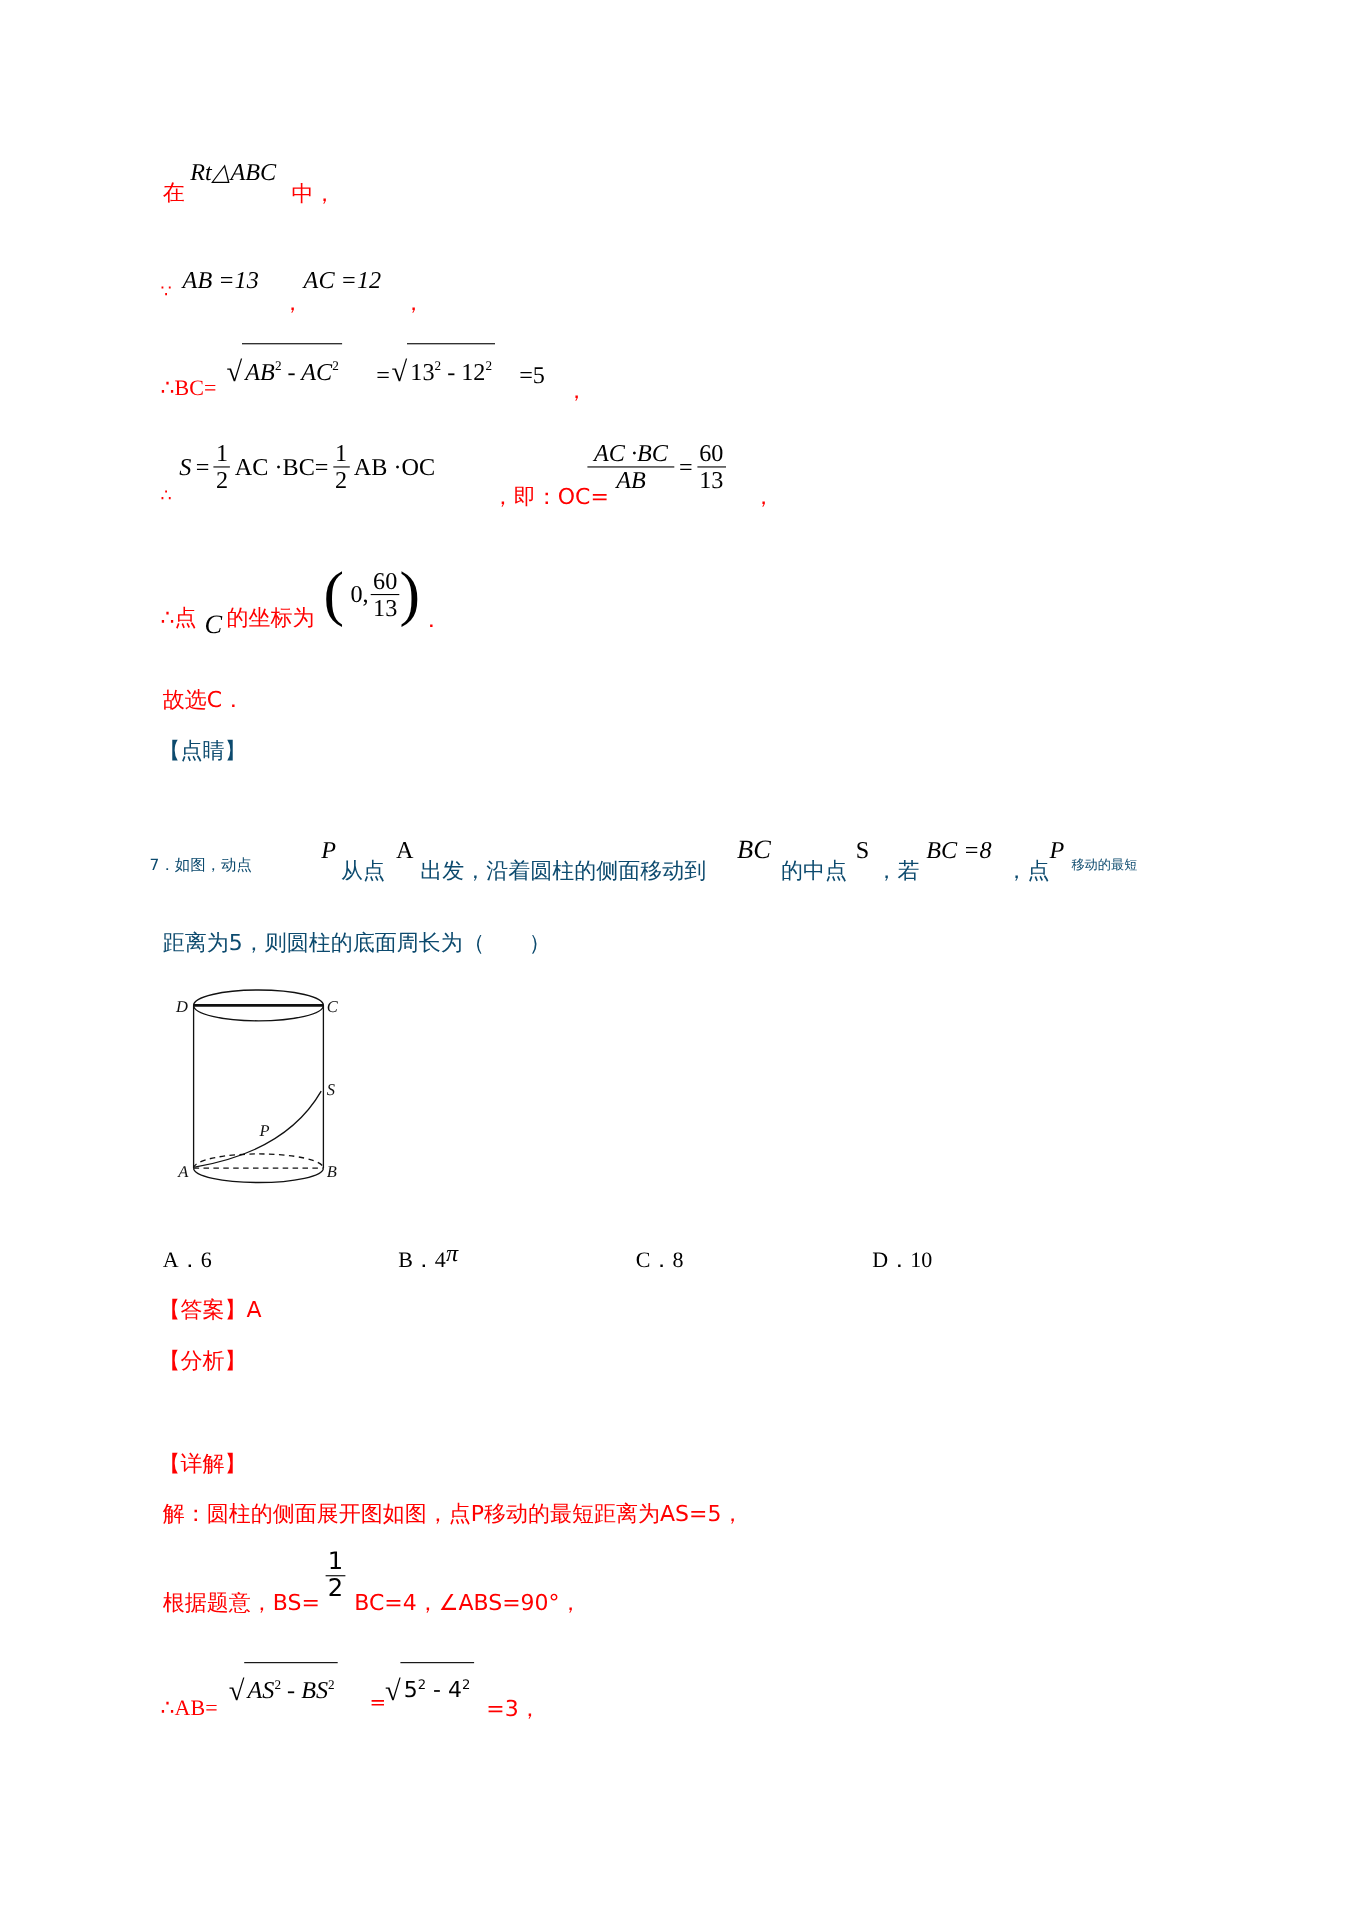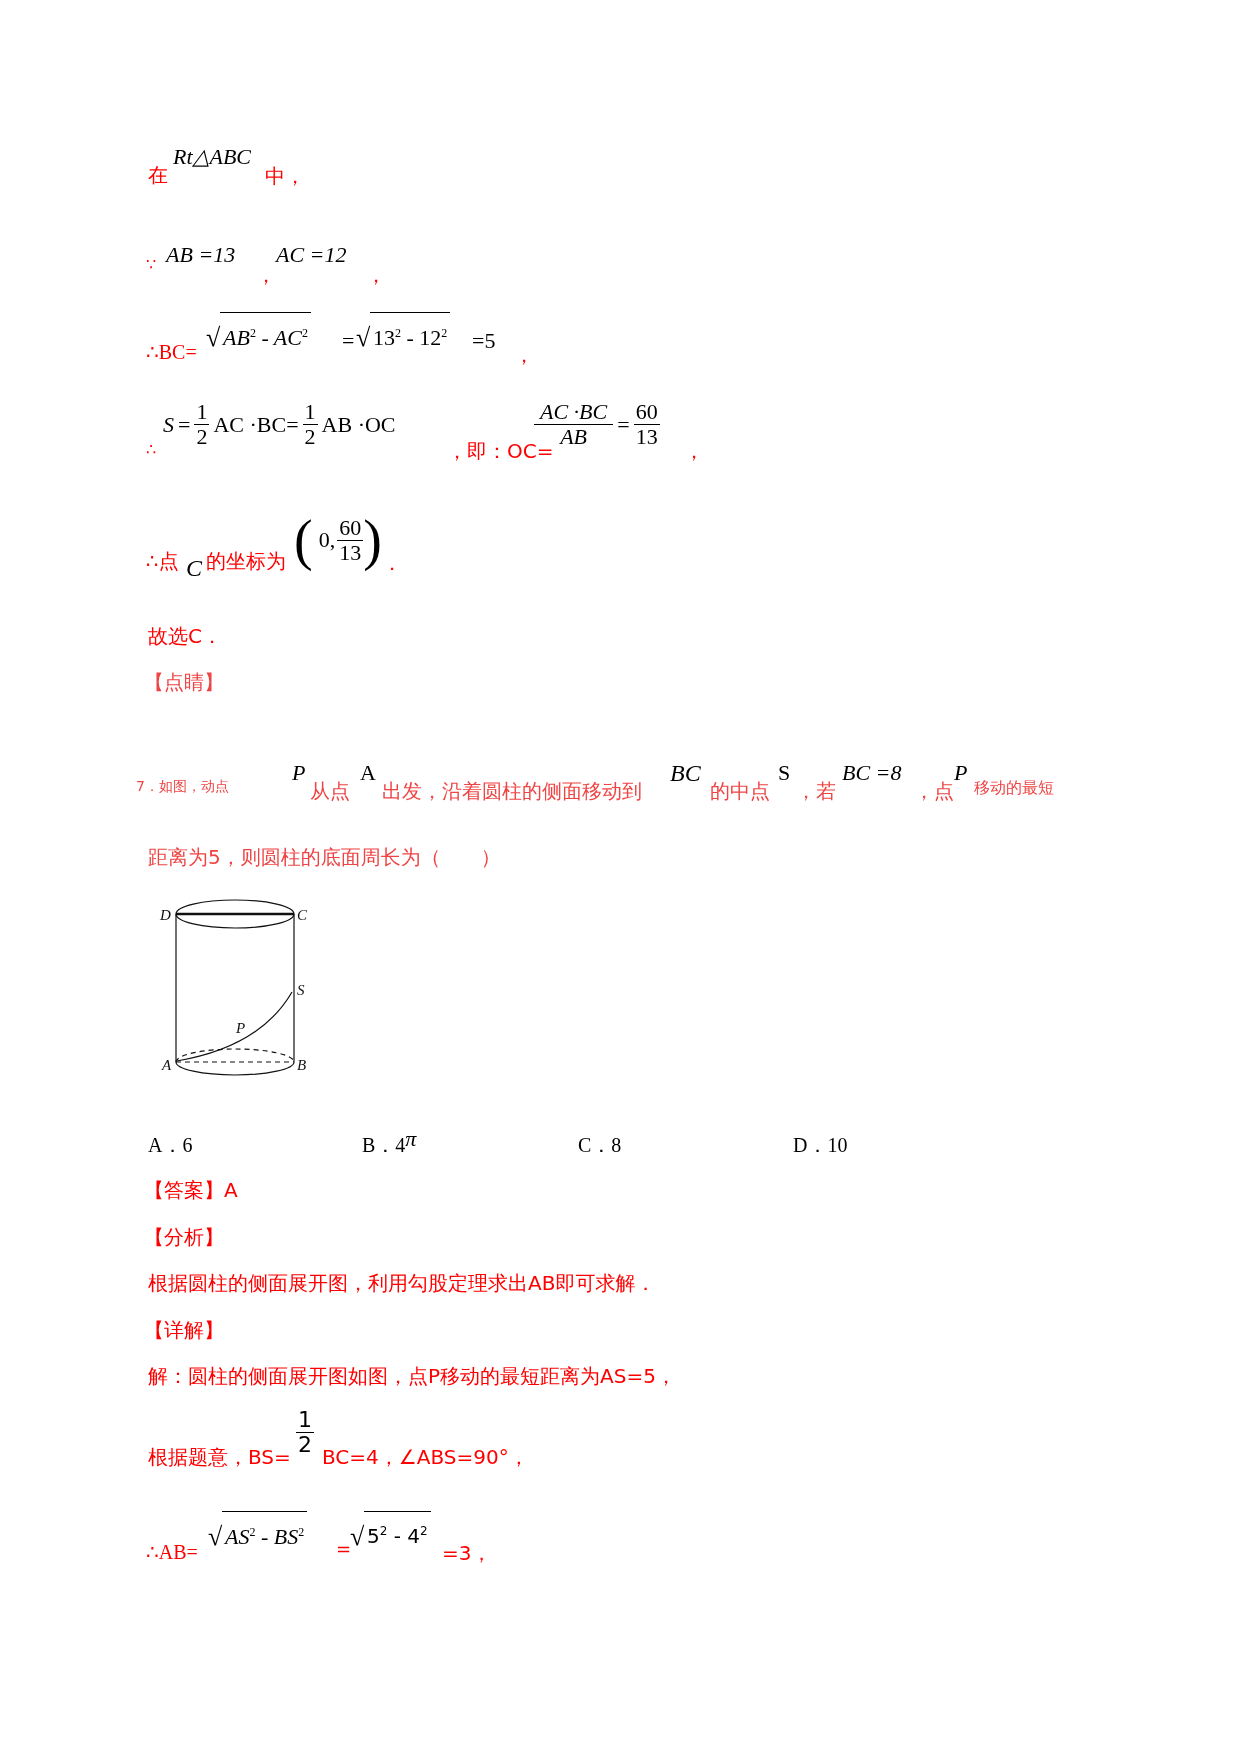--- a/index.html
+++ b/index.html
@@ -1,21 +1,21 @@
 <!DOCTYPE html>
 <html><head>
 <meta charset="utf-8">
 <style>
   html, body { margin: 0; padding: 0; background: #ffffff; }
   body { width: 1240px; height: 1754px; position: relative; overflow: hidden;
          font-family: "DejaVu Sans", sans-serif; color: #000; }
   .page { position: absolute; left: 0; top: 0; width: 1240px; height: 1754px; }
   .line { position: absolute; left: 148px; font-size: 20px; line-height: 24px; white-space: nowrap; }
   .red { color: #ff0000; }
-  .blk { color: #ef4444; }
+  .blk { color: #0c4a6e; }
   .serif { font-family: "Liberation Serif", serif; }
   .math { font-family: "Liberation Serif", serif; font-style: italic; font-size: 22px; color: #000; }
   .mathup { font-family: "Liberation Serif", serif; font-style: normal; font-size: 22px; color: #000; }
   .abs { position: absolute; white-space: nowrap; }
   .sup { font-size: 12px; vertical-align: super; font-style: normal; }
   .frac { display: inline-flex; flex-direction: column; align-items: center; vertical-align: middle;
           font-family: "Liberation Serif", serif; font-size: 22px; line-height: 24px; color: #000; }
   .frac .num { border-bottom: 1px solid #000; padding: 0 2px; }
   .frac .den { padding: 0 2px; }
   .sqrt { display: inline-block; position: relative; padding-left: 14px; }
@@ -104,21 +104,21 @@
   <div class="abs blk" style="left:310px; top:778px; font-size:20px;">从点</div>
   <div class="abs mathup" style="left:360px; top:760px;">A</div>
   <div class="abs blk" style="left:382px; top:778px; font-size:20px;">出发，沿着圆柱的侧面移动到</div>
   <div class="abs math" style="left:670px; top:760px; font-size:24px;">BC</div>
   <div class="abs blk" style="left:710px; top:778px; font-size:20px;">的中点</div>
   <div class="abs mathup" style="left:778px; top:760px;">S</div>
   <div class="abs blk" style="left:796px; top:778px; font-size:20px;">，若</div>
   <div class="abs math" style="left:842px; top:760px;">BC =8</div>
   <div class="abs blk" style="left:914px; top:778px; font-size:20px;">，点</div>
   <div class="abs math" style="left:954px; top:760px;">P</div>
-  <div class="abs blk" style="left:974px; top:778px; font-size:16px;">移动的最短</div>
+  <div class="abs blk" style="left:974px; top:778px; font-size:12px;">移动的最短</div>
 
   <div class="line blk" style="top:845px;">距离为5，则圆柱的底面周长为（　　）</div>
 
   <svg class="abs" style="left:150px; top:890px;" width="170" height="190" viewBox="0 0 170 190">
     <g fill="none" stroke="#111" stroke-width="1.2">
       <ellipse cx="85" cy="24" rx="59" ry="14"></ellipse>
       <line x1="26" y1="24" x2="144" y2="24" stroke-width="2.4"></line>
       <line x1="26" y1="24" x2="26" y2="172"></line>
       <line x1="144" y1="24" x2="144" y2="172"></line>
       <path d="M26 172 A59 13 0 0 0 144 172"></path>
@@ -138,21 +138,20 @@
 
   <div class="opt" style="left:148px; top:1132px;">A．6</div>
   <div class="opt" style="left:362px; top:1132px;">
     <span>B．4</span><span class="math" style="font-size:22px; position:relative; top:-6px;">π</span>
   </div>
   <div class="opt" style="left:578px; top:1132px;">C．8</div>
   <div class="opt" style="left:793px; top:1132px;">D．10</div>
 
   <div class="line red" style="top:1178px; left:144px;">【答案】A</div>
   <div class="line red" style="top:1225px; left:144px;">【分析】</div>
-  <div class="line red" style="top:1271px;">根据圆柱的侧面展开图，利用勾股定理求出AB即可求解．</div>
   <div class="line red" style="top:1318px; left:144px;">【详解】</div>
   <div class="line red" style="top:1364px;">解：圆柱的侧面展开图如图，点P移动的最短距离为AS=5，</div>
 
   <div class="abs red" style="left:148px; top:1444px; font-size:20px;">根据题意，BS=</div>
   <div class="abs" style="left:296px; top:1408px;">
     <span class="frac" style="font-family:'DejaVu Sans',sans-serif;">
         <span class="num">1</span>
         <span class="den">2</span>
       </span>
   </div>

